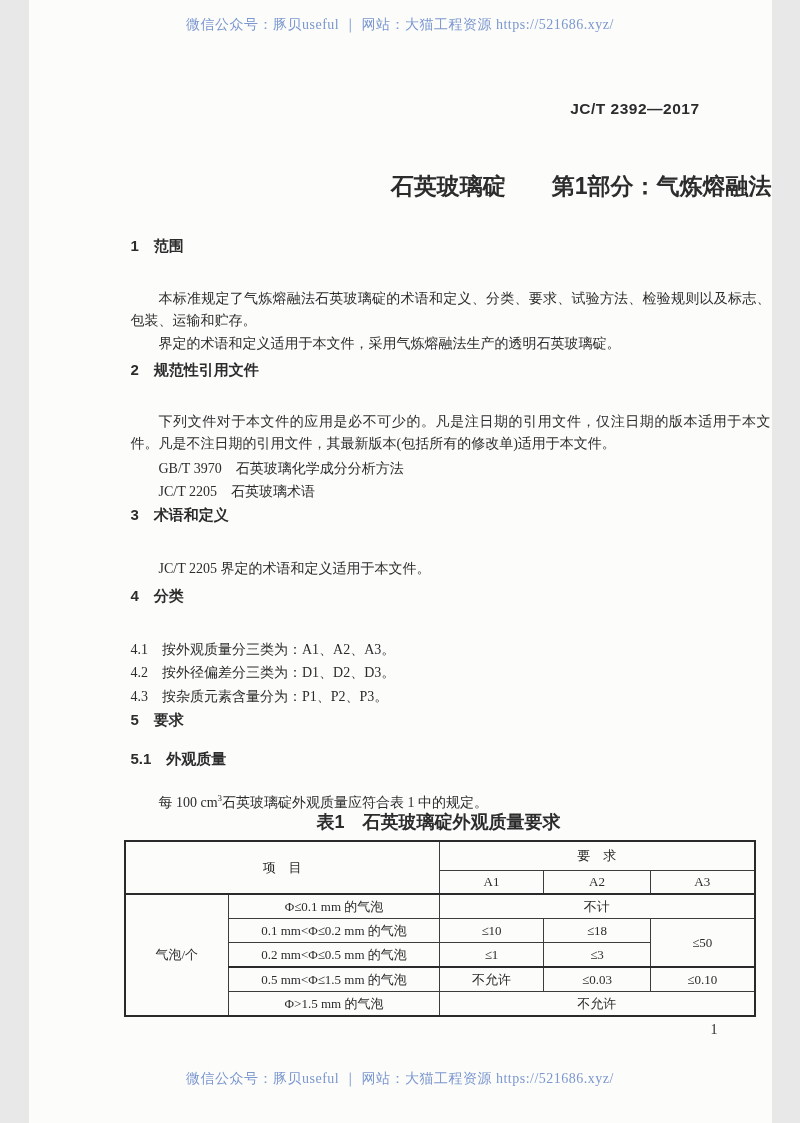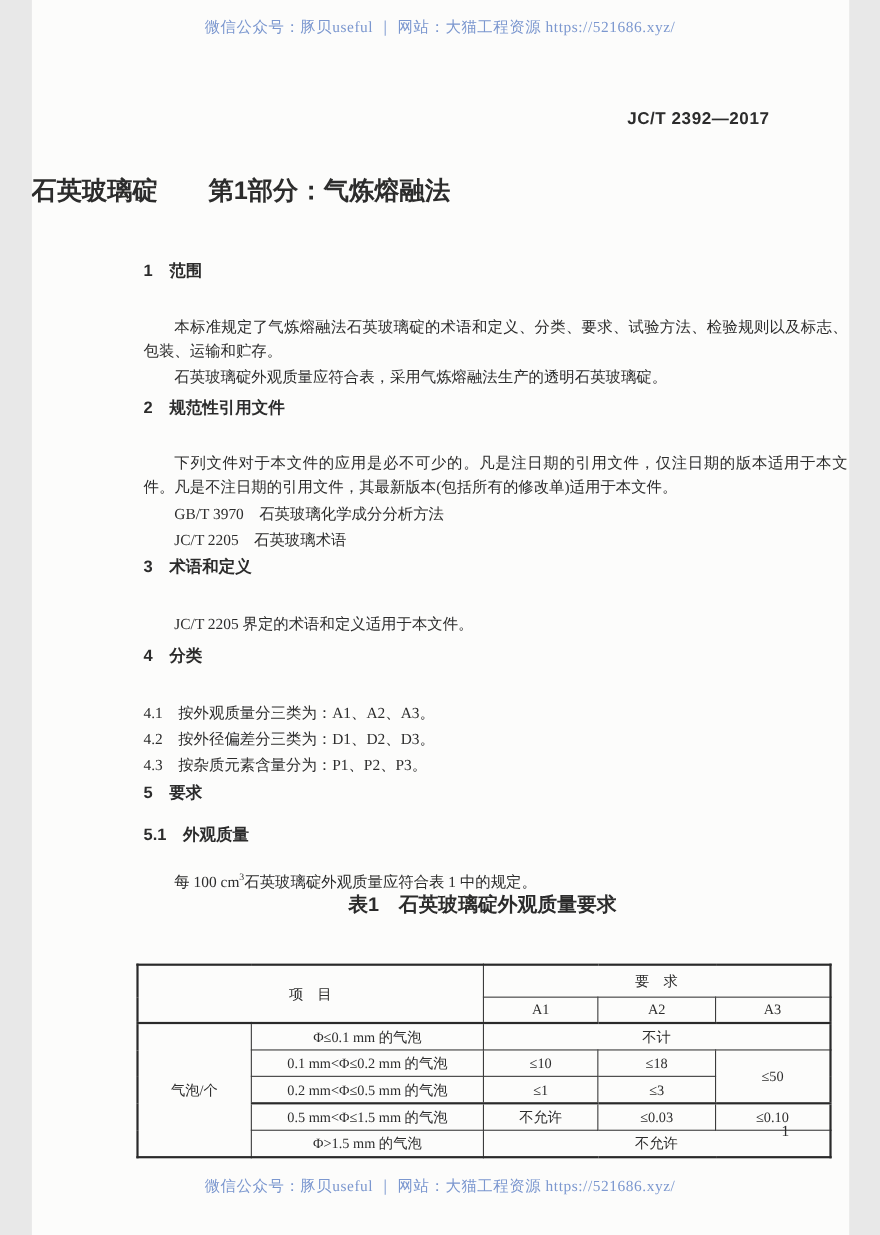--- a/index.html
+++ b/index.html
@@ -19,21 +19,21 @@
     font-size:14px;letter-spacing:0.5px;
     font-family:"Liberation Serif","DejaVu Serif",serif;
   }
   .doc-number{
     right:72px;top:100px;
     font-size:15.5px;font-weight:bold;
     font-family:"Liberation Sans","DejaVu Sans",sans-serif;
     letter-spacing:0.5px;
   }
   .doc-title{
-    top:158px;width:100%;text-align:left;
+    top:171px;width:100%;text-align:right;
     font-size:23px;font-weight:bold;
     font-family:"Liberation Sans","DejaVu Sans",sans-serif;
   }
   .heading{
     left:102px;width:640px;
     font-size:15px;font-weight:bold;
     font-family:"Liberation Sans","DejaVu Sans",sans-serif;
   }
   .para{
     left:102px;width:640px;
@@ -52,21 +52,21 @@
   table.t1{
     position:absolute;left:95px;top:840px;
     width:630px;border-collapse:collapse;table-layout:fixed;
     font-size:13px;color:#2c2c2c;
   }
   table.t1 td{
     border:1px solid #3c3c3c;
     text-align:center;vertical-align:middle;
     padding:1px 3px;
   }
-  table.t1{border:2px solid #2a2a2a;margin-top:36px;}
+  table.t1{border:2px solid #2a2a2a;}
   table.t1 tr.hdr1 td{height:26px;}
   table.t1 tr.hdr2 td{height:20px;}
   table.t1 tr.data td{height:21px;}
   table.t1 tr.hdr2 td, table.t1 td.item-head{border-bottom:2px solid #2a2a2a;}
   table.t1 tr.thick-top td{border-top:2px solid #2a2a2a;}
   .page-number{
     top:1022px;left:682px;font-size:14px;
   }
   .footer-note{top:1070px;}
   .header-note{top:16px;}
@@ -77,21 +77,21 @@
 <div class="page">
 
   <div class="abs note header-note">微信公众号：豚贝useful ｜ 网站：大猫工程资源 https://521686.xyz/</div>
 
   <div class="abs doc-number">JC/T 2392—2017</div>
 
   <div class="abs doc-title">石英玻璃碇　　第1部分：气炼熔融法</div>
 
   <div class="abs heading" style="top:237px">1　范围</div>
   <div class="abs para indent" style="top:276px">本标准规定了气炼熔融法石英玻璃碇的术语和定义、分类、要求、试验方法、检验规则以及标志、包装、运输和贮存。</div>
-  <div class="abs para indent" style="top:321px">石英玻璃碇外观质量应符合表，采用气炼熔融法生产的透明石英玻璃碇。</div>
+  <div class="abs para indent" style="top:321px">界定的术语和定义适用于本文件，采用气炼熔融法生产的透明石英玻璃碇。</div>
 
   <div class="abs heading" style="top:361px">2　规范性引用文件</div>
   <div class="abs para indent" style="top:399px">下列文件对于本文件的应用是必不可少的。凡是注日期的引用文件，仅注日期的版本适用于本文件。凡是不注日期的引用文件，其最新版本(包括所有的修改单)适用于本文件。</div>
   <div class="abs para pad-indent" style="top:446px">GB/T 3970　石英玻璃化学成分分析方法</div>
   <div class="abs para pad-indent" style="top:469px">JC/T 2205　石英玻璃术语</div>
 
   <div class="abs heading" style="top:506px">3　术语和定义</div>
   <div class="abs para indent" style="top:546px">JC/T 2205 界定的术语和定义适用于本文件。</div>
 
   <div class="abs heading" style="top:587px">4　分类</div>

